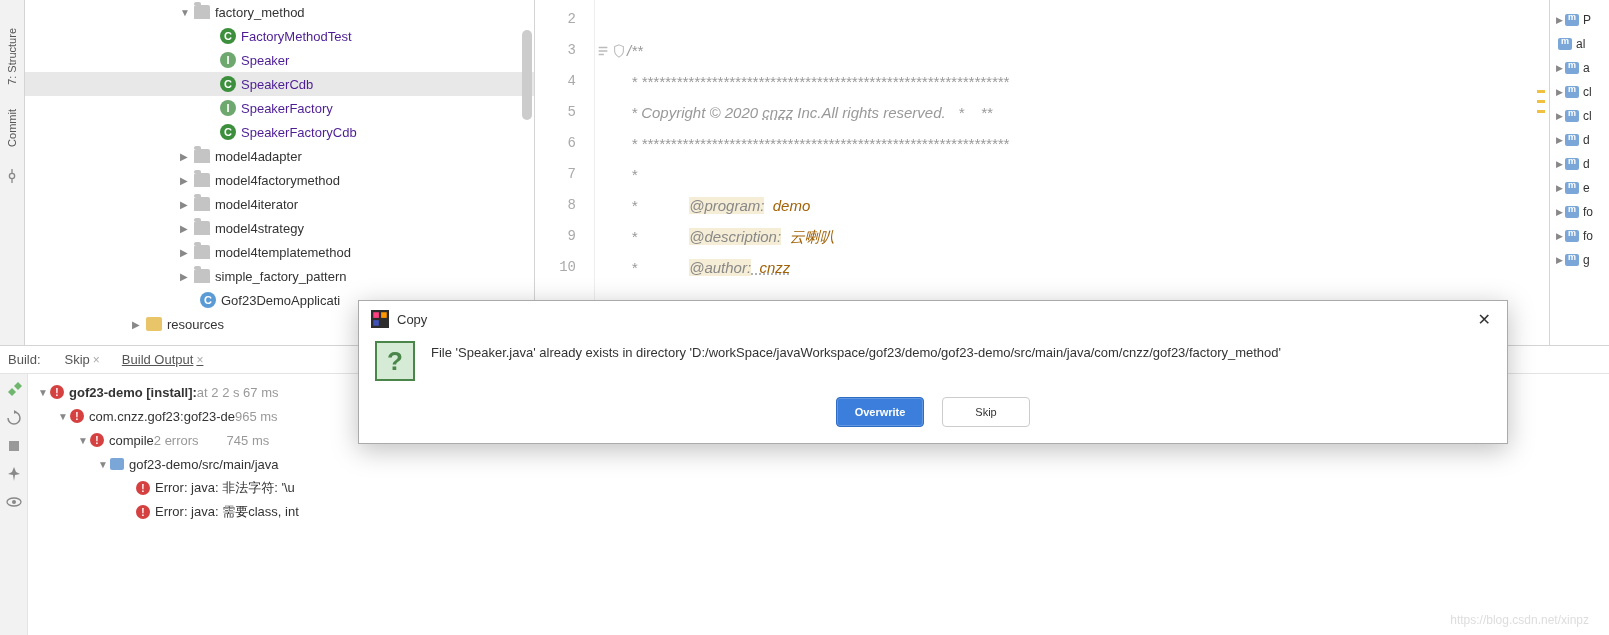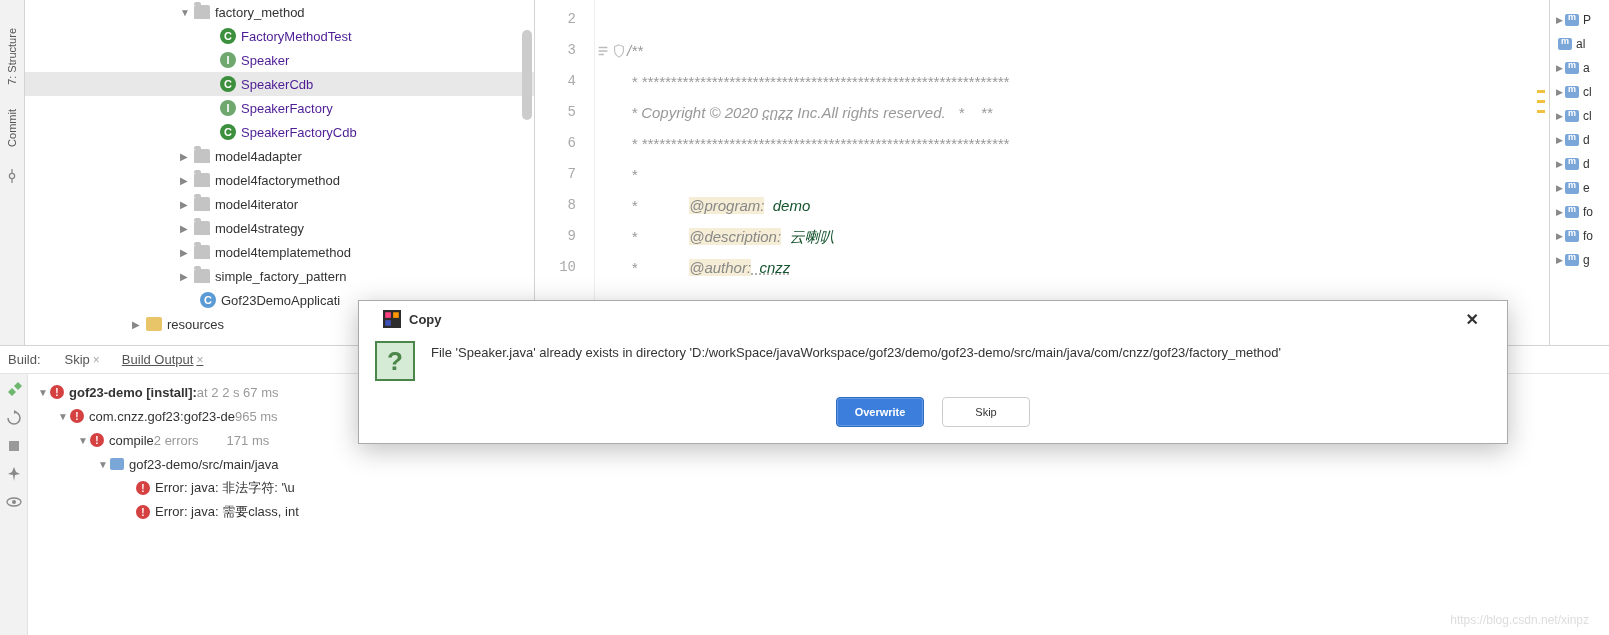--- a/index.html
+++ b/index.html
@@ -34,21 +34,21 @@
 
 
 .editor { flex:1; display:flex; background:#fff; position:relative; }
 .gutter { width:60px; background:#fff; border-right:1px solid #eee; padding-top:4px; }
 .gutter-line { height:31px; text-align:right; padding-right:18px; color:#aaa; font-family:"Consolas","Courier New",monospace; font-size:14px; line-height:31px; }
 .gutter-icons { width:32px; padding-top:4px; }
 .gutter-icon-line { height:31px; display:flex; align-items:center; justify-content:center; }
 .code-area { flex:1; padding-top:4px; font-family:"Consolas","Courier New",monospace; font-size:15px; }
 .code-line { height:31px; line-height:31px; white-space:pre; color:#999; font-style:italic; }
 .code-line .tag { background:#f5edd6; color:#888; font-style:italic;margin-left:48px; }
-.code-line .val { color:#14532d; font-style:italic; }
+.code-line .val { color:#a16207; font-style:italic; }
 .code-line .underline { text-decoration:underline dotted #999; }
 .breakpoint-strip { position:absolute; right:0; top:0; width:14px; height:100%; }
 .bp-mark { position:absolute; right:4px; width:8px; height:3px; background:#f0c040; }
 
 
 .right-panel { width:60px; border-left:1px solid #d4d4d4; padding-top:8px; background:#fff;}
 .rp-row { display:flex; align-items:center; height:24px; padding-left:6px; font-size:12px; color:#333; cursor:pointer; white-space:nowrap; }
 .rp-arrow { color:#888; font-size:9px; margin-right:2px; }
 .rp-icon { width:14px; height:12px; background:#7aa7d8; border-radius:2px; margin-right:4px; position:relative; }
 .rp-icon::after{content:"m"; position:absolute; left:3px; top:-2px; color:#fff; font-size:9px; font-weight:bold;}
@@ -73,21 +73,21 @@
 .bt-text.bold { font-weight:bold; }
 .bt-text.light { color:#999;text-align:right; }
 .bt-row.l0{padding-left:8px;}
 .bt-row.l1{padding-left:28px;}
 .bt-row.l2{padding-left:48px;}
 .bt-row.l3{padding-left:68px;}
 .bt-row.l4{padding-left:108px;}
 
 
 .dialog { position:absolute; left:358px; top:300px; width:1150px; background:#fff; border:1px solid #aaa; box-shadow:0 6px 25px rgba(0,0,0,0.25); }
-.dialog-titlebar { height:36px; display:flex; align-items:center; padding:0 24px;font-weight:bold; }
+.dialog-titlebar { height:36px; display:flex; align-items:center; padding:0 12px; }
 .dialog-titlebar .app-icon { width:18px; height:18px; margin-right:8px; }
 .dialog-titlebar .title { flex:1; font-size:13px; color:#333; }
 .dialog-titlebar .close { font-size:16px; cursor:pointer; padding:4px; }
 .dialog-body { display:flex; padding:4px 16px 16px 16px; }
 .dialog-qicon { width:40px; height:40px; border:2px solid #4a854a; background:#d5ebd5; display:flex; align-items:center; justify-content:center; color:#4a854a; font-size:26px; font-weight:bold; margin-right:16px; flex-shrink:0;}
 .dialog-msg { font-size:13px; color:#333; padding-top:4px; }
 .dialog-buttons { display:flex; justify-content:center; gap:18px; padding:0 0 16px 0;}
 .dialog-buttons button { min-width:88px; height:30px; border-radius:4px; font-size:11px; cursor:pointer; }
 .btn-primary { background:#3b7edb; border:1px solid #2d6bc4; color:#fff; font-weight:bold; box-shadow:inset 0 0 0 1px rgba(255,255,255,0.2);}
 .btn-secondary { background:#fff; border:1px solid #ccc; color:#333;}
@@ -318,21 +318,21 @@
         <span class="bt-arrow">▼</span>
         <span class="bt-err">!</span>
         <span class="bt-text">com.cnzz.gof23:gof23-de</span>
         <span class="bt-text light"> 965 ms</span>
       </div>
       <div class="bt-row l2">
         <span class="bt-arrow">▼</span>
         <span class="bt-err">!</span>
         <span class="bt-text">compile </span>
         <span class="bt-text light">2 errors</span>
-        <span class="bt-text light" style="margin-left:28px;">171 ms</span>
+        <span class="bt-text light" style="margin-left:28px;">745 ms</span>
       </div>
       <div class="bt-row l3">
         <span class="bt-arrow">▼</span>
         <span class="bt-mod"></span>
         <span class="bt-text">gof23-demo/src/main/java</span>
       </div>
       <div class="bt-row l4">
         <span class="bt-err">!</span>
         <span class="bt-text">Error: java: 非法字符: '\u</span>
       </div>

